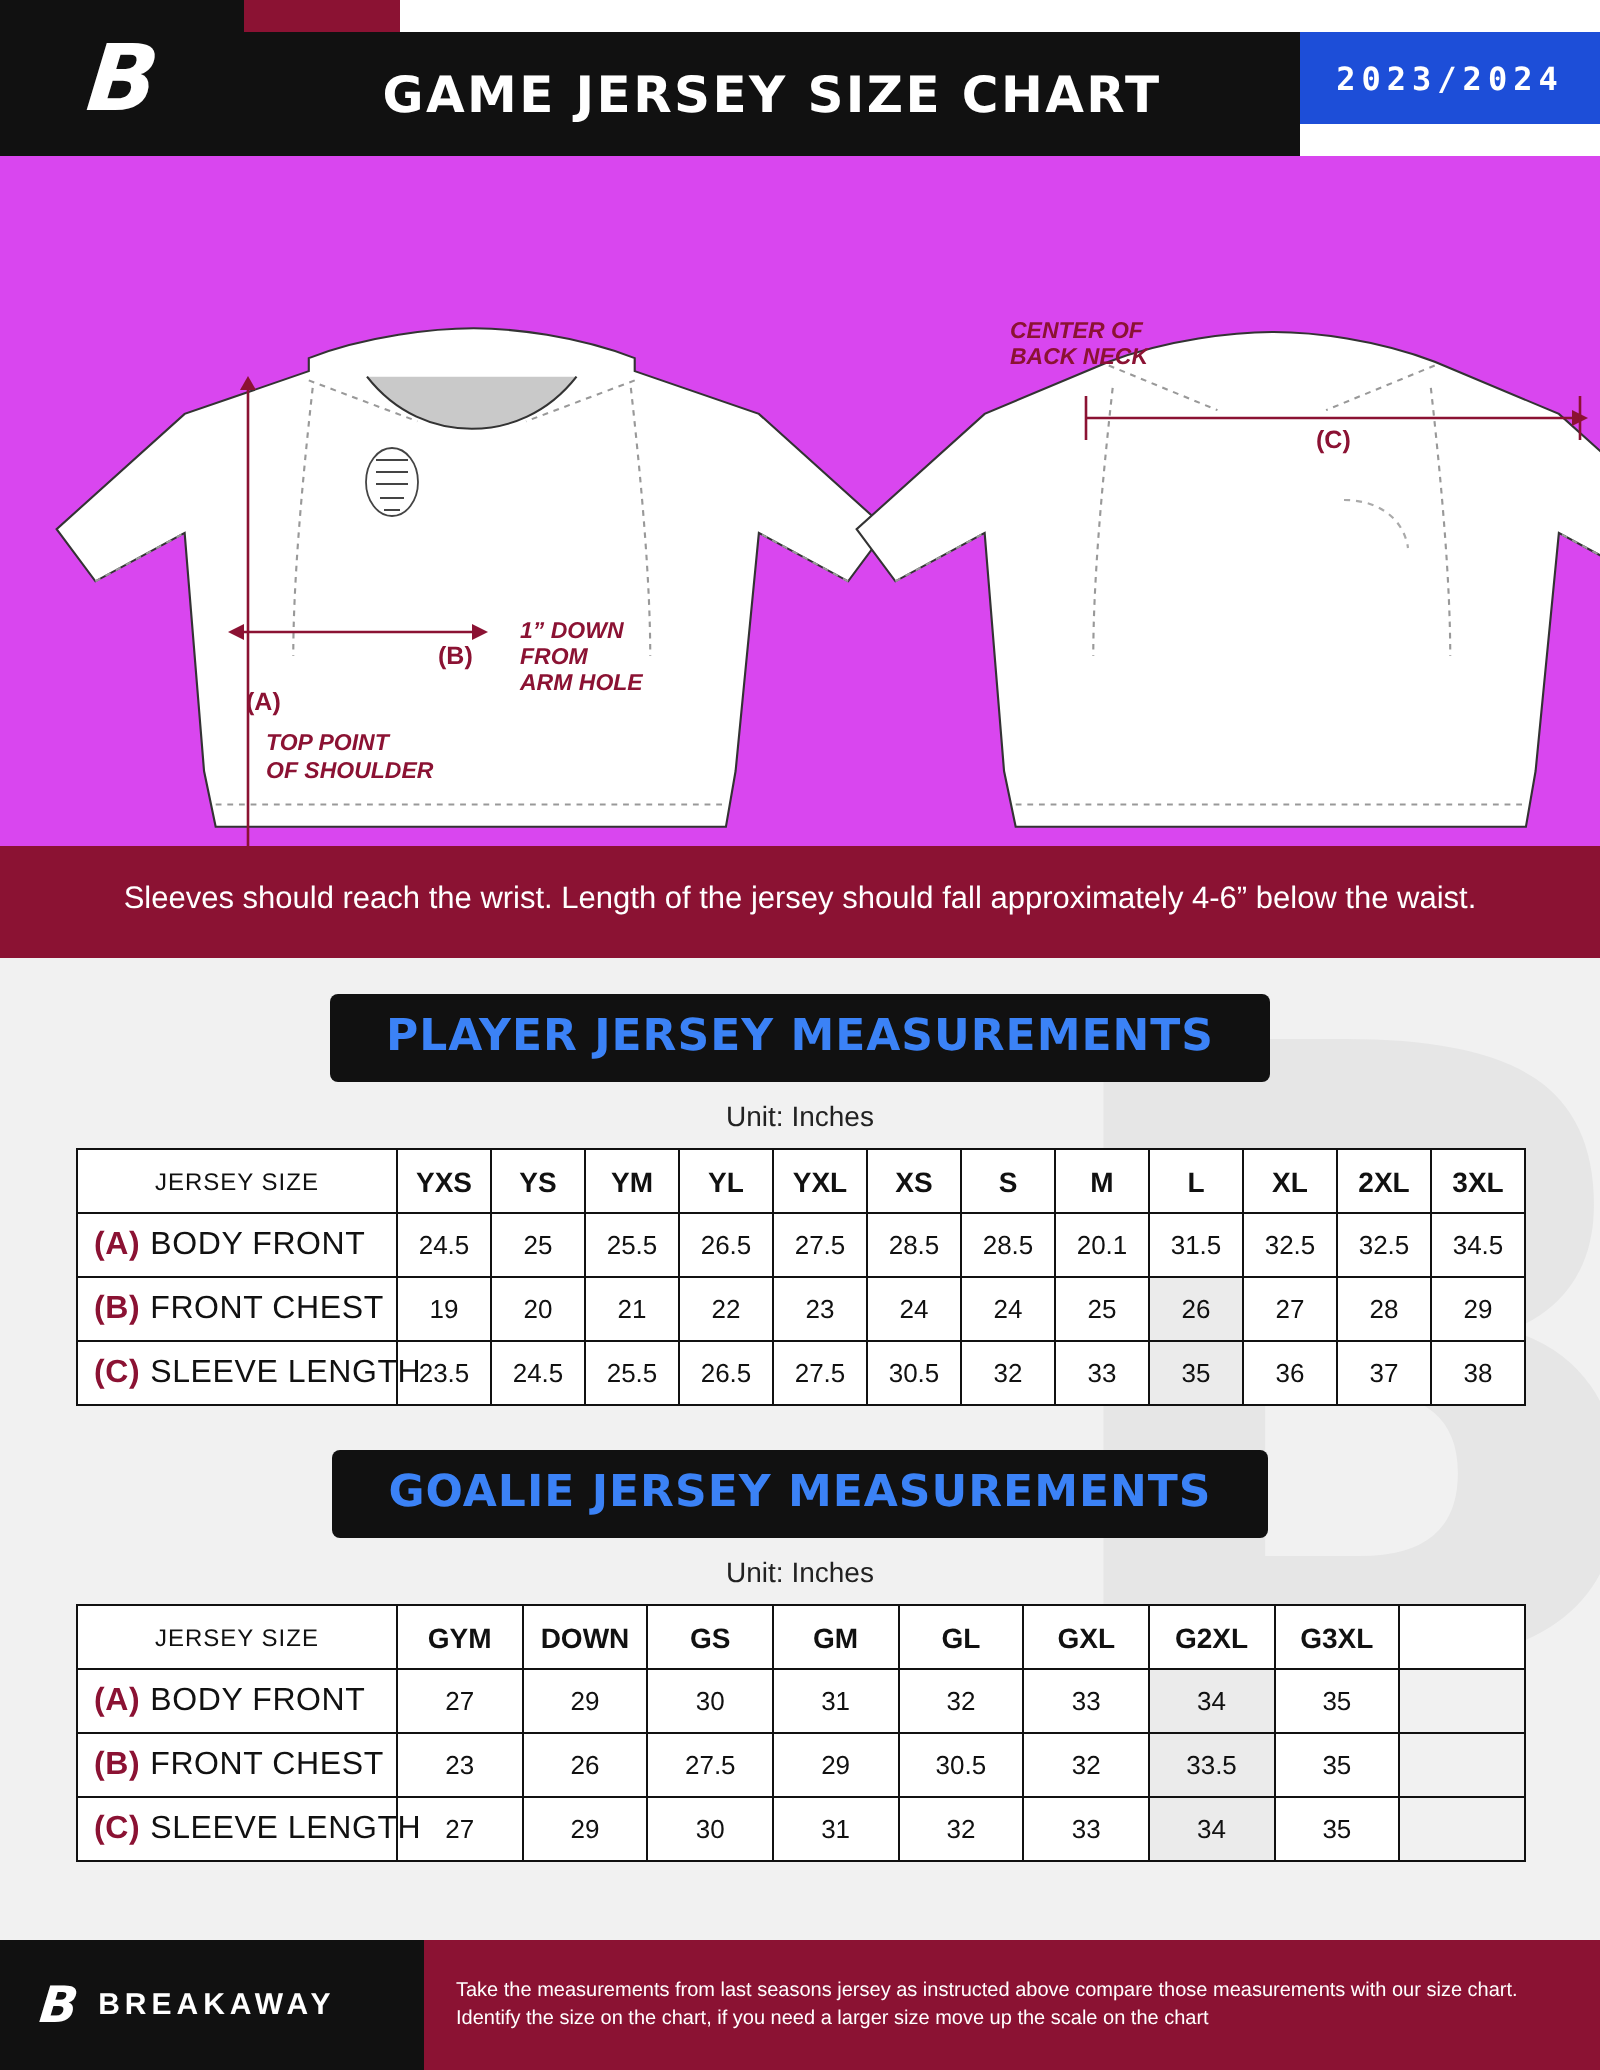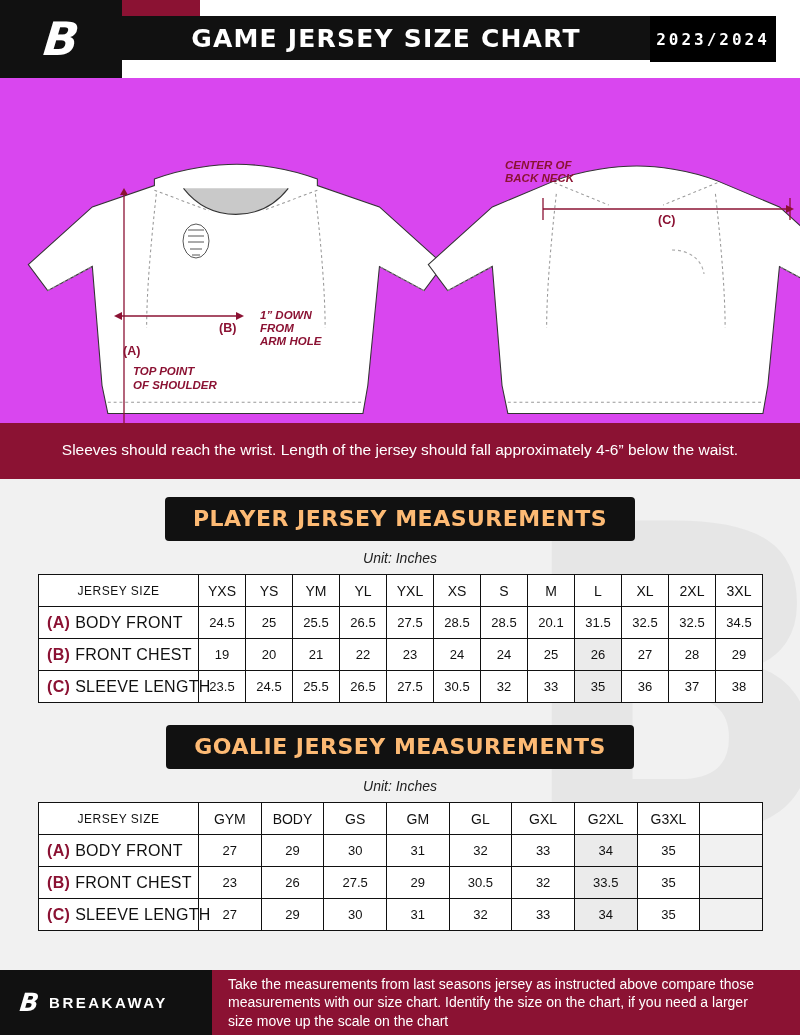--- a/index.html
+++ b/index.html
@@ -61,38 +61,38 @@
     font-size: 46px;
     font-weight: bold;
     font-style: italic;
     font-family: "DejaVu Sans", sans-serif;
     letter-spacing: -2px;
     transform: skewX(-6deg);
   }
   .title-bar {
     position: absolute;
     left: 122px; top: 16px;
-    width: 528px; height: 44px;
+    width: 528px; height: 62px;
     background: #111;
     display: flex;
     align-items: center;
     justify-content: center;
   }
   .title-bar .title {
     color: #fff;
     font-size: 25px;
     font-weight: bold;
     letter-spacing: 1.2px;
     font-family: "DejaVu Sans", sans-serif;
   }
   .season-box {
     position: absolute;
     left: 650px; top: 16px;
-    width: 126px; height: 46px;
-    background: #000000;
+    width: 150px; height: 46px;
+    background: #1d4ed8;
     display: flex;
     align-items: center;
     justify-content: center;
   }
   .season-box .season {
     color: #fff;
     font-size: 16px;
     font-weight: bold;
     letter-spacing: 3px;
     font-family: "DejaVu Sans Mono", monospace;
@@ -121,31 +121,30 @@
 
   
   .section-title-wrap {
     display: flex;
     justify-content: center;
     position: relative;
     z-index: 2;
   }
   .section-title {
     background: #111;
-    color: #fdba74;
+    color: #3b82f6;
     font-size: 22px;
     font-weight: bold;
     letter-spacing: 0.5px;
     padding: 9px 28px 10px;
     border-radius: 4px;
     font-family: "DejaVu Sans", sans-serif;
   }
   .unit {
     text-align: center;
-    font-style: italic;
     font-size: 14px;
     color: #222;
     margin: 9px 0 8px;
     position: relative;
     z-index: 2;
   }
 
   
   .table-wrap {
     position: relative;
@@ -173,21 +172,21 @@
     font-size: 16px;
     letter-spacing: 0.3px;
     white-space: nowrap;
   }
   .tag {
     color: #8b1233;
     font-weight: bold;
     margin-right: 5px;
   }
   thead th {
-    font-weight: normal;
+    font-weight: bold;
     font-size: 14px;
   }
   thead th.hdr-label {
     font-weight: normal;
     font-size: 12px;
     letter-spacing: 0.5px;
   }
   td.hl { background: #ebebeb; }
   td.blank { background: #f1f1f1; border: 1px solid #111; border-left: 1px solid #111; }
 
@@ -219,21 +218,21 @@
   .footer-brand {
     color: #fff;
     font-size: 15px;
     letter-spacing: 2.5px;
     font-weight: bold;
   }
   .footer-right {
     flex: 1;
     background: #8b1233;
     color: #fff;
-    font-size: 14px;
+    font-size: 10px;
     line-height: 1.32;
     padding: 8px 30px 8px 16px;
     display: flex;
     align-items: center;
   }
   .grey-strip {
     position: absolute;
     left: 0; bottom: 65px;
     width: 800px; height: 10px;
     background: #f1f1f1;
@@ -433,21 +432,21 @@
           <col style="width:62.666666666666664px">
           <col style="width:62.666666666666664px">
           <col style="width:62.666666666666664px">
           <col style="width:62.666666666666664px">
           <col style="width:62.666666666666664px">
         </colgroup>
         <thead>
           <tr>
             <th class="hdr-label">JERSEY SIZE</th>
             <th>GYM</th>
-            <th>BODY</th>
+            <th>DOWN</th>
             <th>GS</th>
             <th>GM</th>
             <th>GL</th>
             <th>GXL</th>
             <th>G2XL</th>
             <th>G3XL</th>
             <th class="blank"></th>
           </tr>
         </thead>
         <tbody>

